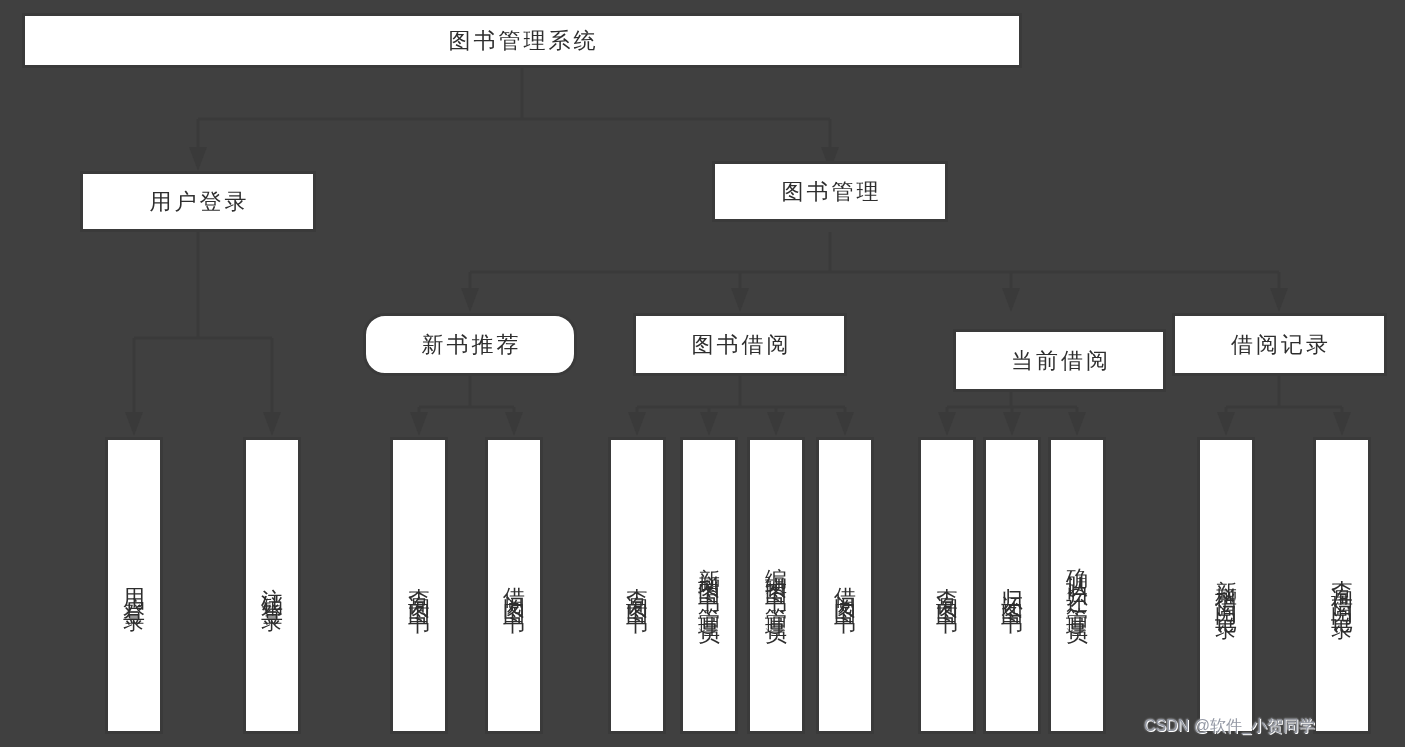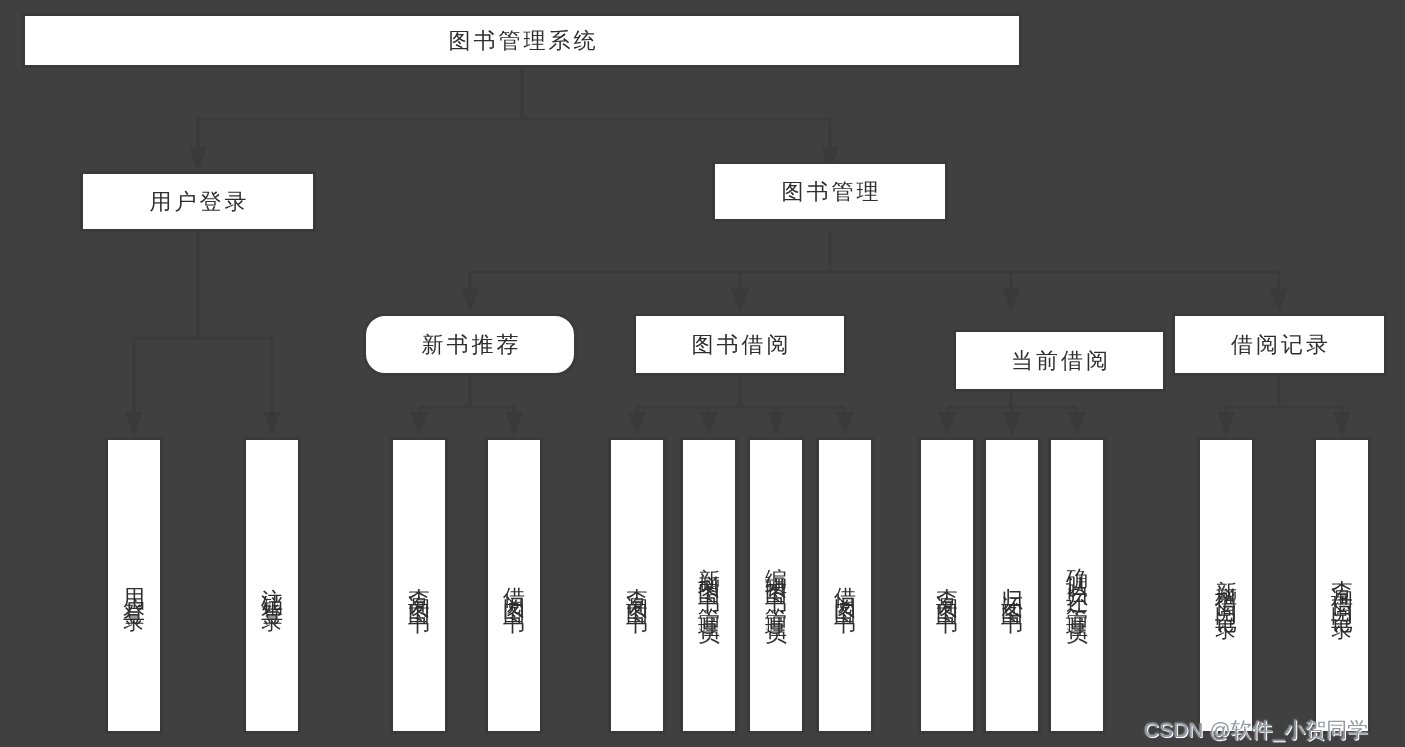--- a/index.html
+++ b/index.html
@@ -42,21 +42,21 @@
     writing-mode: vertical-rl;
     letter-spacing: 8px;
     white-space: normal;
     text-indent: 0;
     line-height: 1;
   }
   .watermark {
     position: absolute;
     left: 1144px;
     top: 716px;
-    font-size: 21px;
+    font-size: 16px;
     color: rgba(142, 148, 160, 0.95);
     text-shadow: 0 0 2px #ffffff, 1px 1px 0 #ffffff;
     white-space: nowrap;
   }
 </style>
 </head>
 <body>
 
 <div class="canvas">
 

